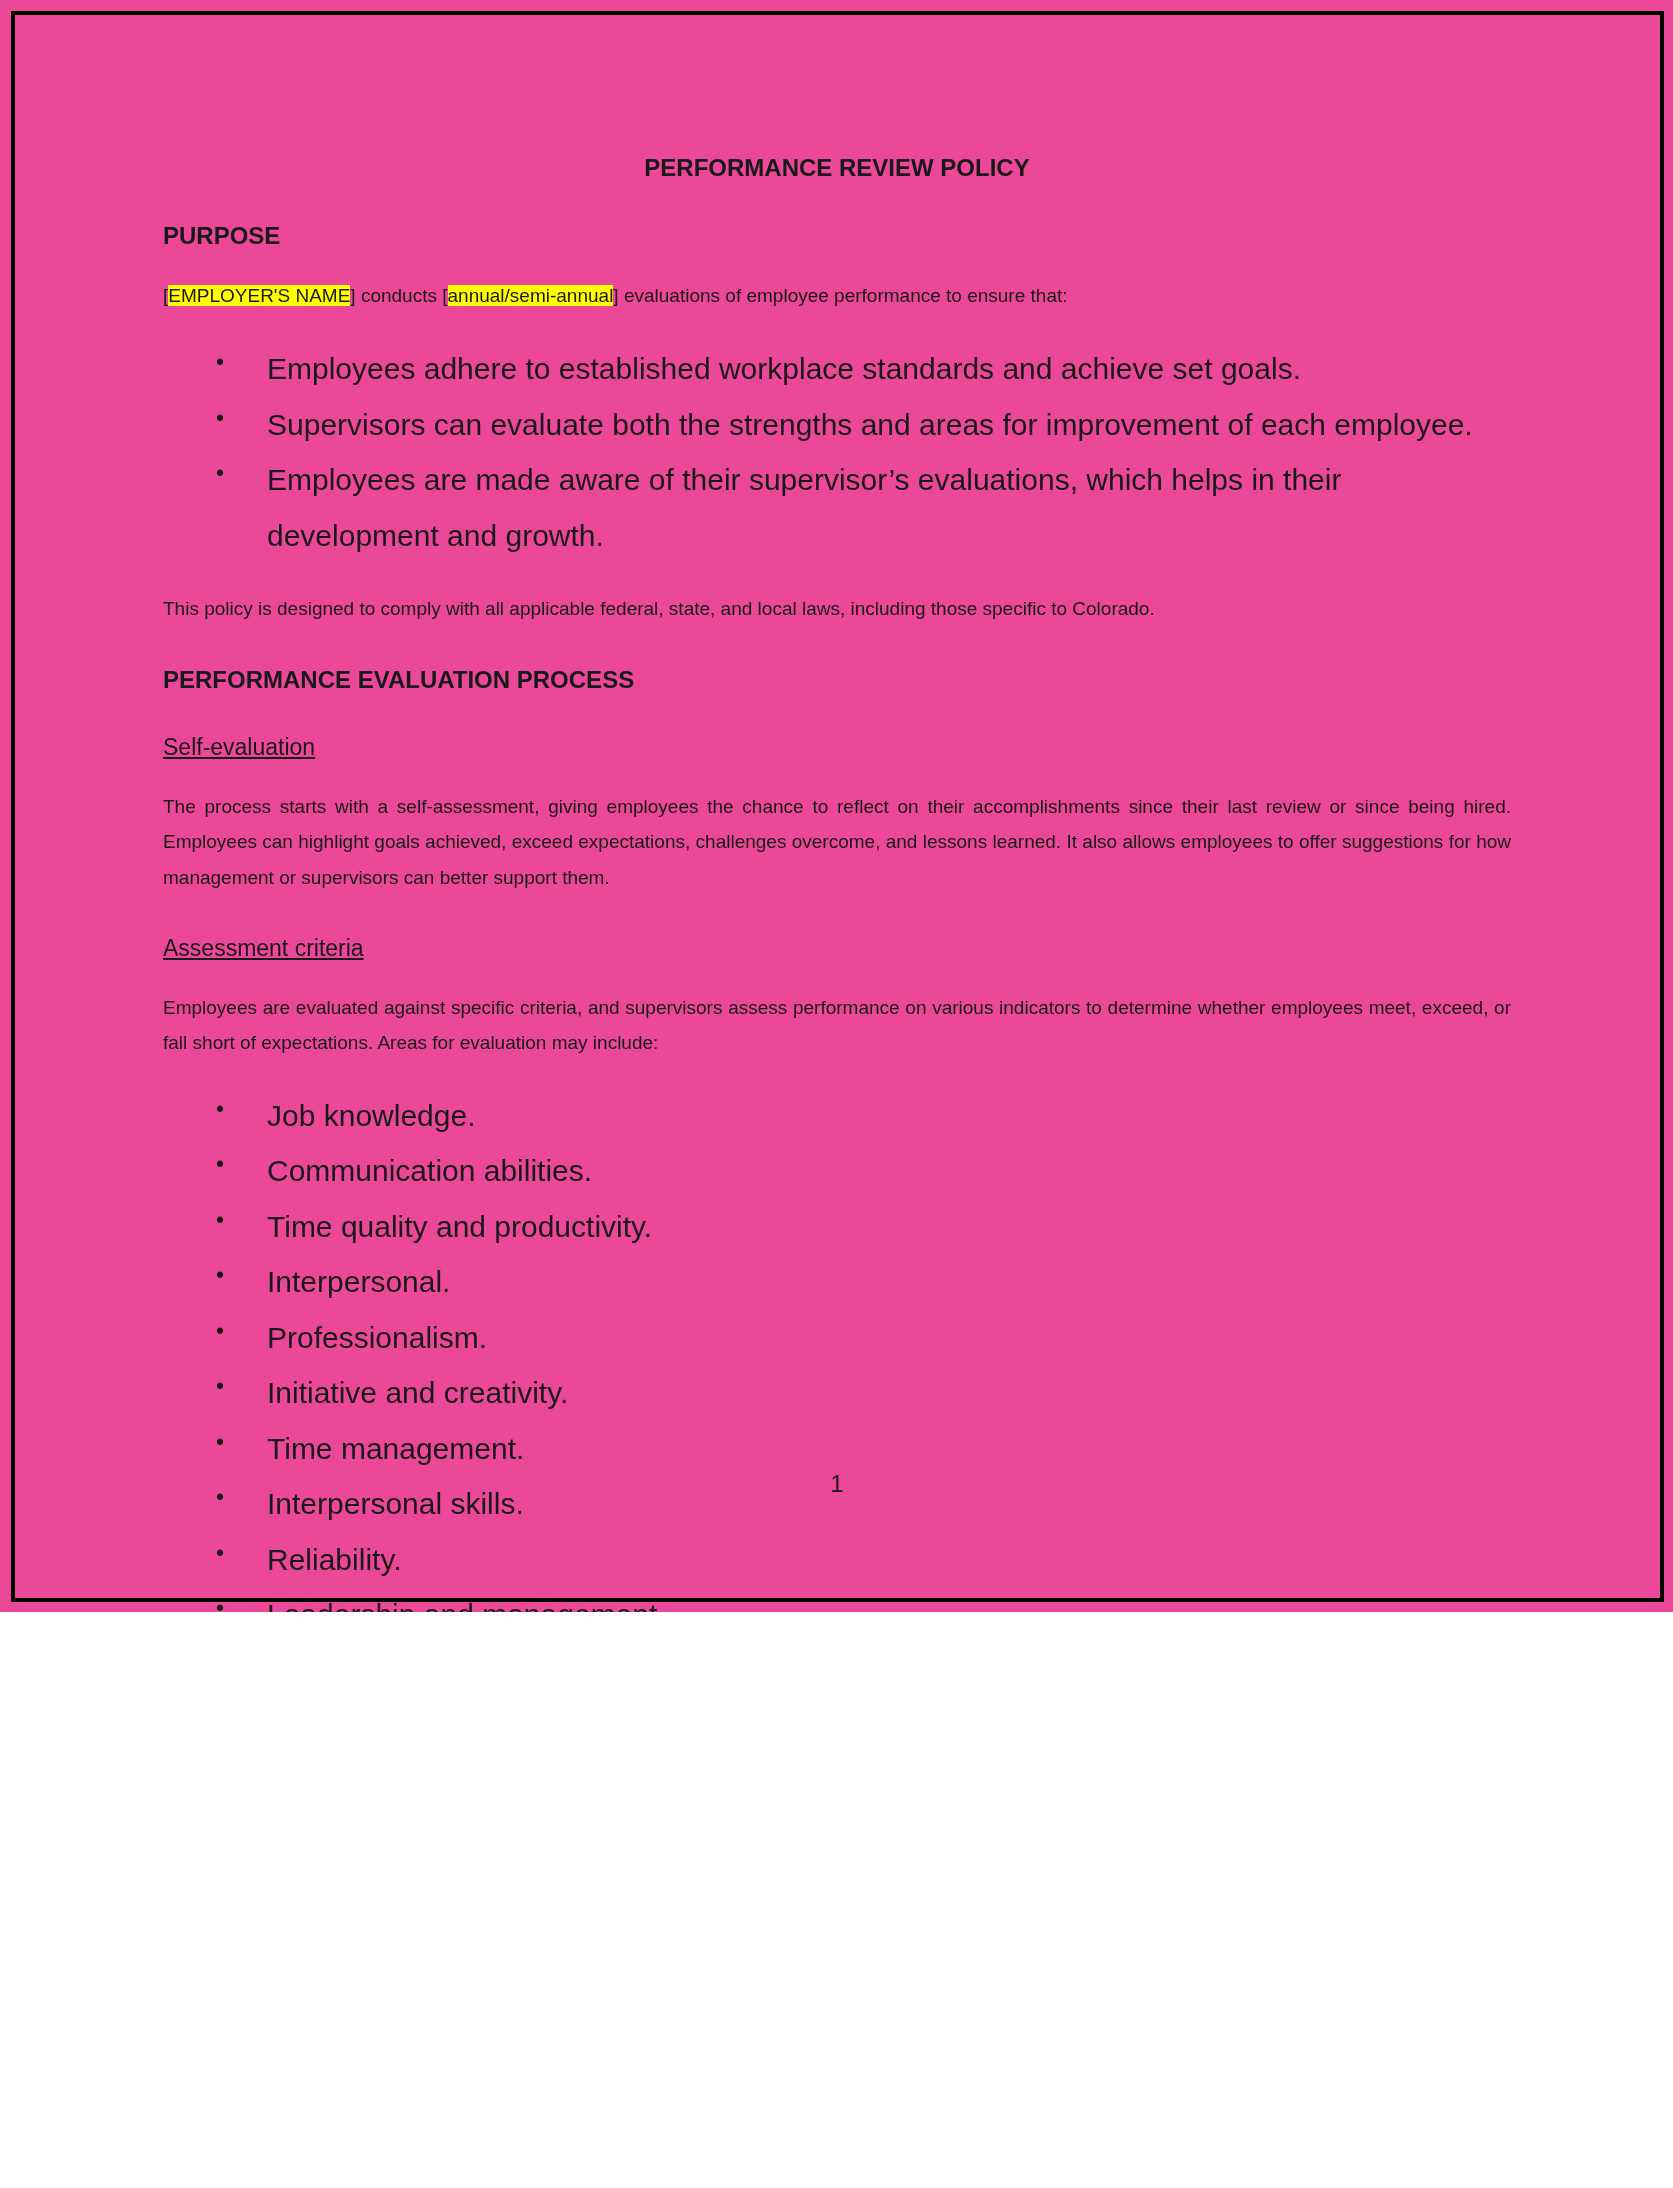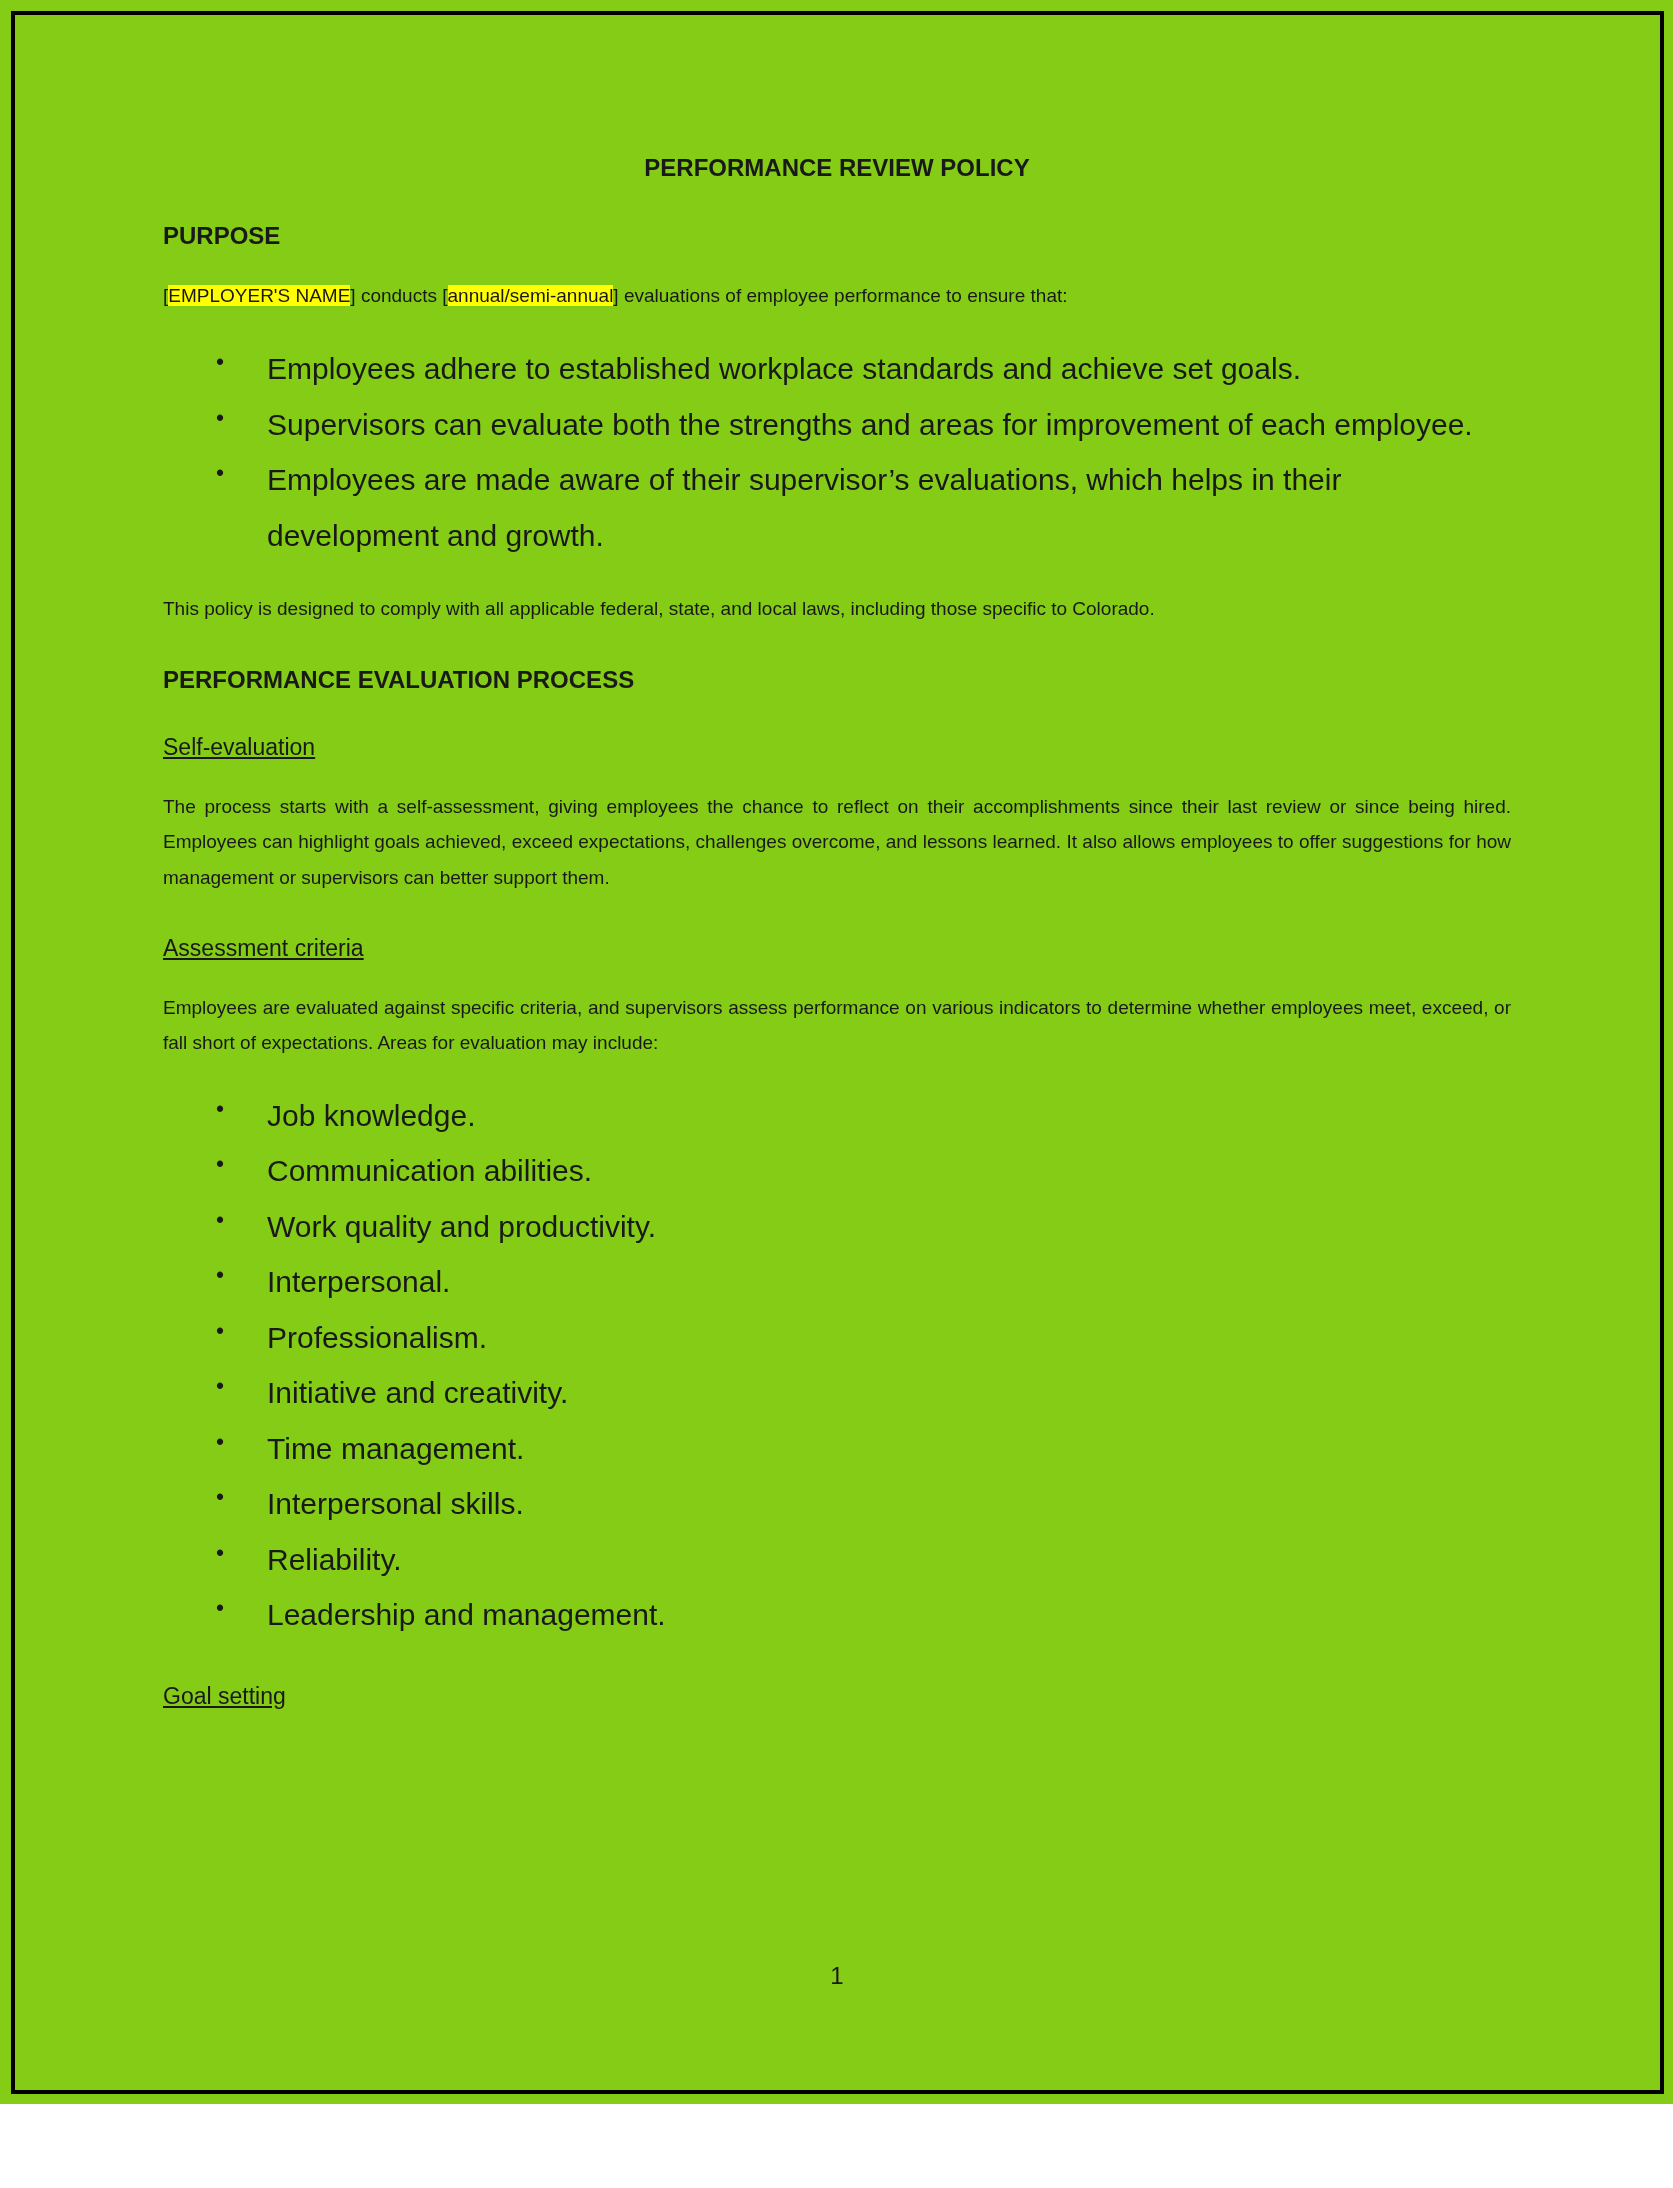--- a/index.html
+++ b/index.html
@@ -7,22 +7,22 @@
     padding: 0;
     background: #ffffff;
   }
   body {
     font-family: "Liberation Sans", sans-serif;
     color: #191919;
   }
   .page {
     position: relative;
     width: 1674px;
-    height: 2104px;
-    background: #84cc16;
+    height: 1612px;
+    background: #ec4899;
     box-sizing: border-box;
     overflow: hidden;
   }
   .page-border {
     position: absolute;
     left: 10.5px;
     top: 10.5px;
     right: 10.5px;
     bottom: 10.5px;
     border: 4.4px solid #000000;
@@ -116,21 +116,21 @@
 
     <p class="body">The process starts with a self-assessment, giving employees the chance to reflect on their accomplishments since their last review or since being hired. Employees can highlight goals achieved, exceed expectations, challenges overcome, and lessons learned. It also allows employees to offer suggestions for how management or supervisors can better support them.</p>
 
     <div class="sub-heading">Assessment criteria</div>
 
     <p class="body">Employees are evaluated against specific criteria, and supervisors assess performance on various indicators to determine whether employees meet, exceed, or fall short of expectations. Areas for evaluation may include:</p>
 
     <ul class="doc-list">
       <li>Job knowledge.</li>
       <li>Communication abilities.</li>
-      <li>Work quality and productivity.</li>
+      <li>Time quality and productivity.</li>
       <li>Interpersonal.</li>
       <li>Professionalism.</li>
       <li>Initiative and creativity.</li>
       <li>Time management.</li>
       <li>Interpersonal skills.</li>
       <li>Reliability.</li>
       <li>Leadership and management.</li>
     </ul>
 
     <div class="sub-heading">Goal setting</div>

